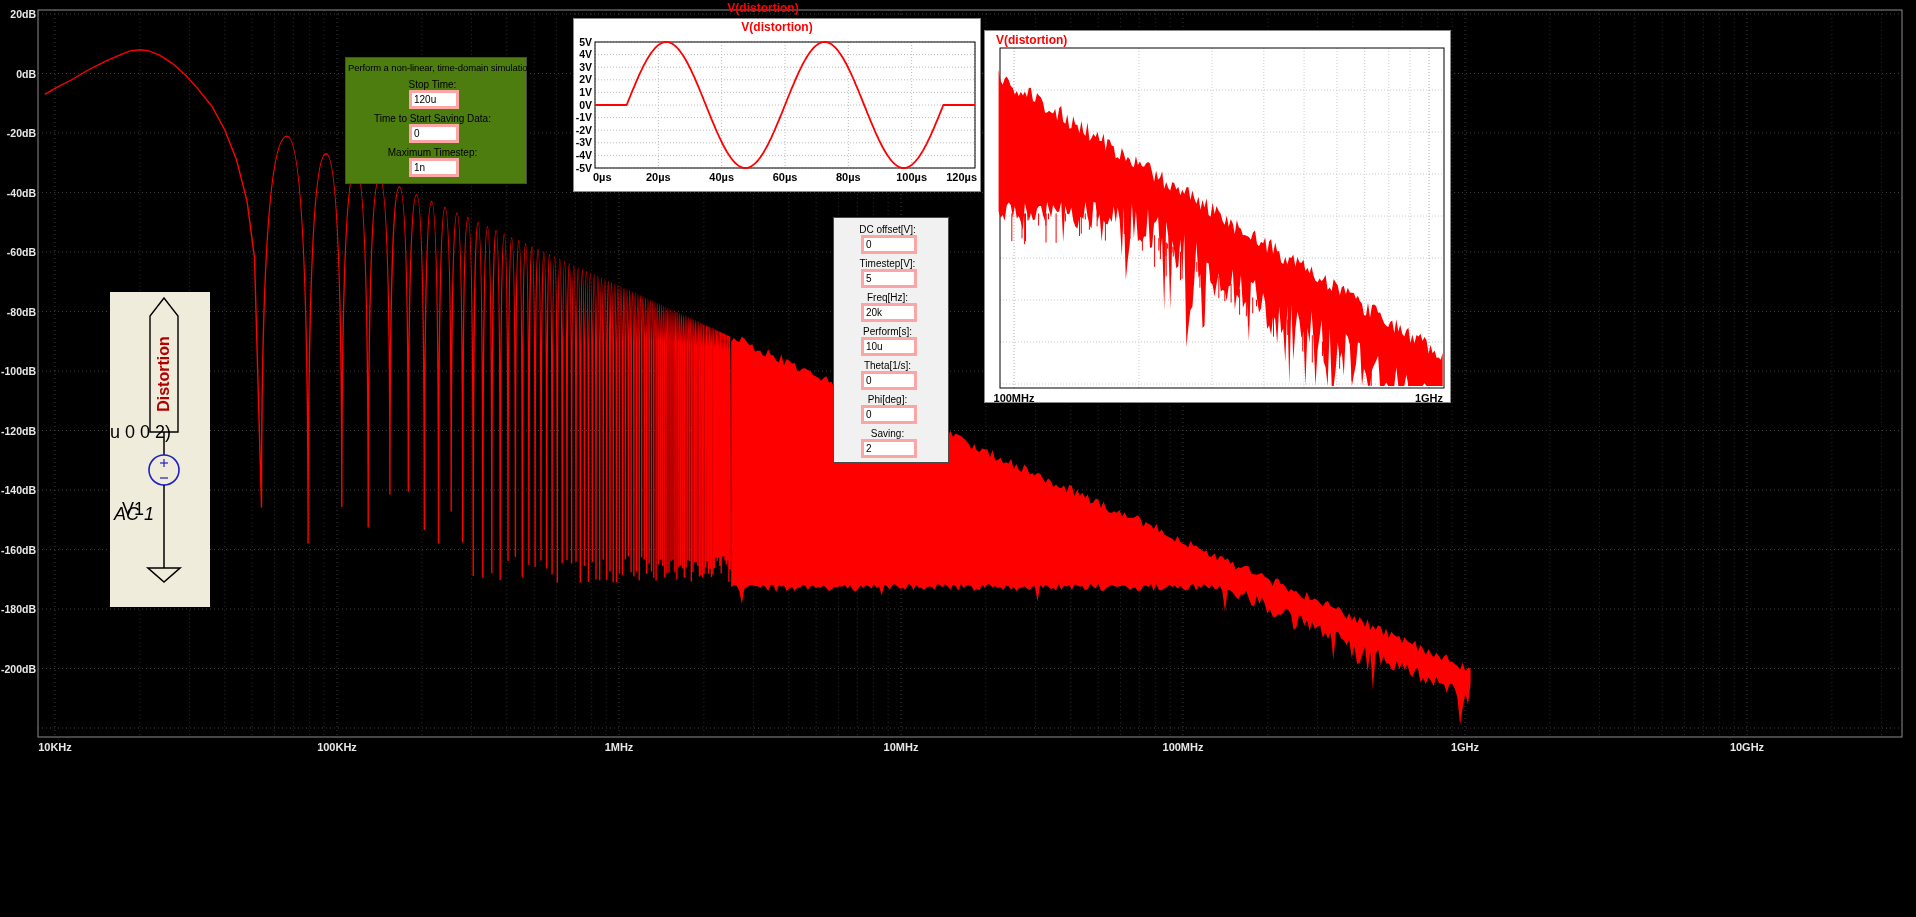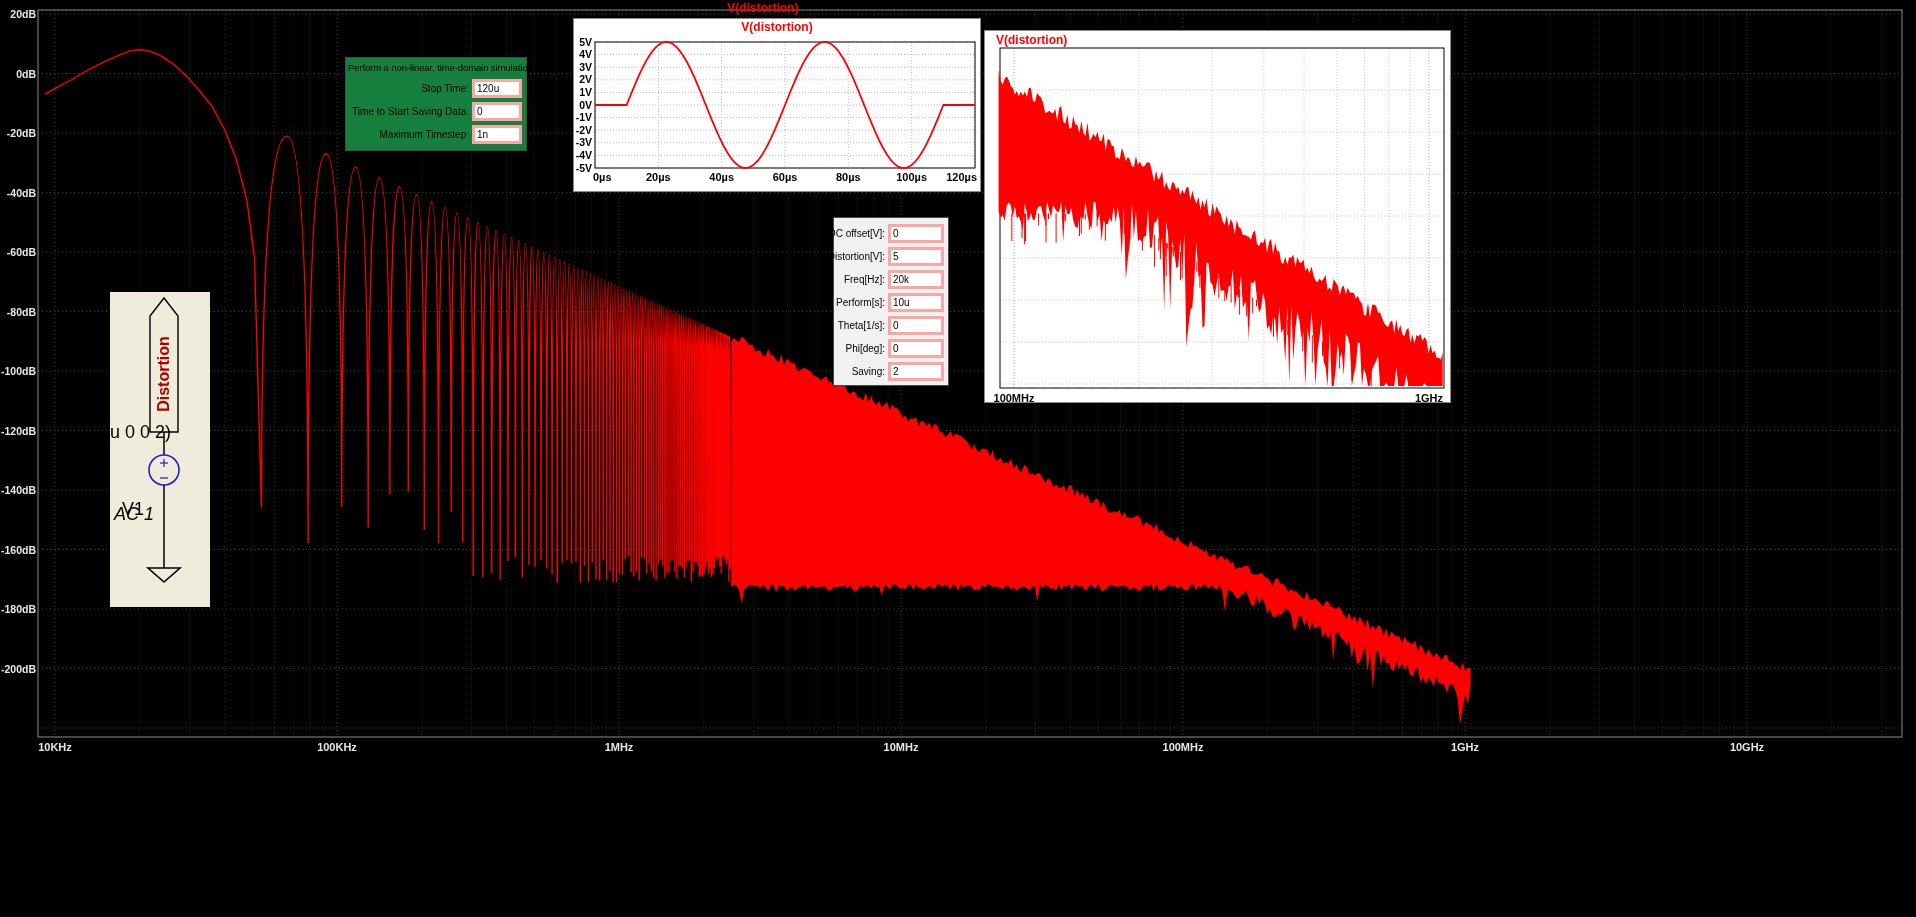--- a/index.html
+++ b/index.html
@@ -7,26 +7,26 @@
         font-family:"Liberation Sans",sans-serif;}
   svg{position:absolute;left:0;top:0;}
   svg text{font-family:"Liberation Sans",sans-serif;}
   .title{position:absolute;color:#ff0000;font-weight:700;font-size:12px;white-space:nowrap;}
   #main-title{left:648px;top:1px;width:230px;text-align:center;}
   .inset{position:absolute;}
   #inset-time{left:573px;top:18px;width:408px;height:174px;}
   #inset-time .title{left:0;right:0;top:2px;text-align:center;}
   #inset-hf{left:984px;top:30px;width:467px;height:373px;}
   #inset-hf .title{left:12px;top:3px;}
-  .dialog{position:absolute;background:#15803d;border:1px solid #4a4a4a;box-sizing:border-box;
+  .dialog{position:absolute;background:#4d7c0f;border:1px solid #4a4a4a;box-sizing:border-box;
           color:#000;font-size:10px;}
   #tran-dialog{left:345px;top:57px;width:182px;padding-bottom:2px;}
   #sine-dialog{left:833px;top:217px;width:116px;background:#f1f1f1;padding-top:6px;padding-bottom:0;}
   .dlg-title{text-align:center;margin:4px 2px 6px 2px;font-size:9.5px;letter-spacing:-0.1px;white-space:nowrap;}
-  .row{display:flex;align-items:center;justify-content:flex-end;margin:0 4px 4px 0;}
+  .row{display:flex;align-items:center;justify-content:flex-end;margin:0 4px 4px 0;flex-direction:column;}
   .row label{margin-right:3px;white-space:nowrap;}
   .row input{width:40px;height:13px;border:3px solid #fca5a5;font-size:10px;padding:0 2px;
              font-family:inherit;background:#fff;color:#000;}
   #sine-dialog .row input{width:46px;}
   #schematic{position:absolute;left:110px;top:292px;width:100px;height:315px;background:#f0ecdc;overflow:visible;}
   .schtext{position:absolute;color:#000;font-size:18px;white-space:nowrap;}
   #net-label-text{position:absolute;left:-16px;top:73px;width:140px;height:18px;text-align:center;
                   transform:rotate(-90deg);color:#b00000;font-weight:700;font-size:16px;}
 </style>
 </head>
@@ -325,21 +325,21 @@
       <input value="1n" style="">
     </div>
   </div>
 
   <div class="dialog" id="sine-dialog">
     <div class="row">
       <label>DC offset[V]:</label>
       <input value="0" style="">
     </div>
     <div class="row">
-      <label>Distortion[V]:</label>
+      <label>Timestep[V]:</label>
       <input value="5" style="">
     </div>
     <div class="row">
       <label>Freq[Hz]:</label>
       <input value="20k" style="">
     </div>
     <div class="row">
       <label>Perform[s]:</label>
       <input value="10u" style="">
     </div>

